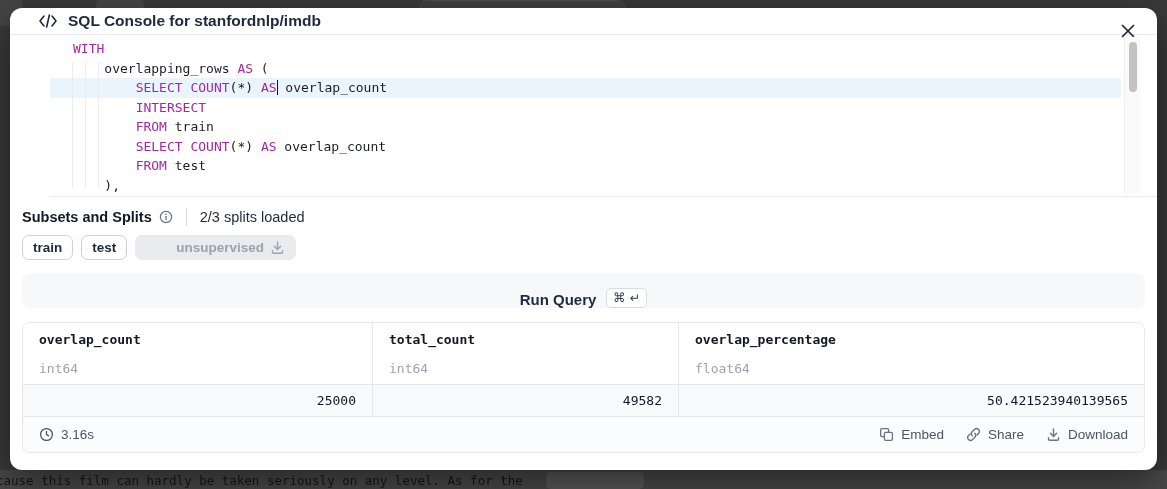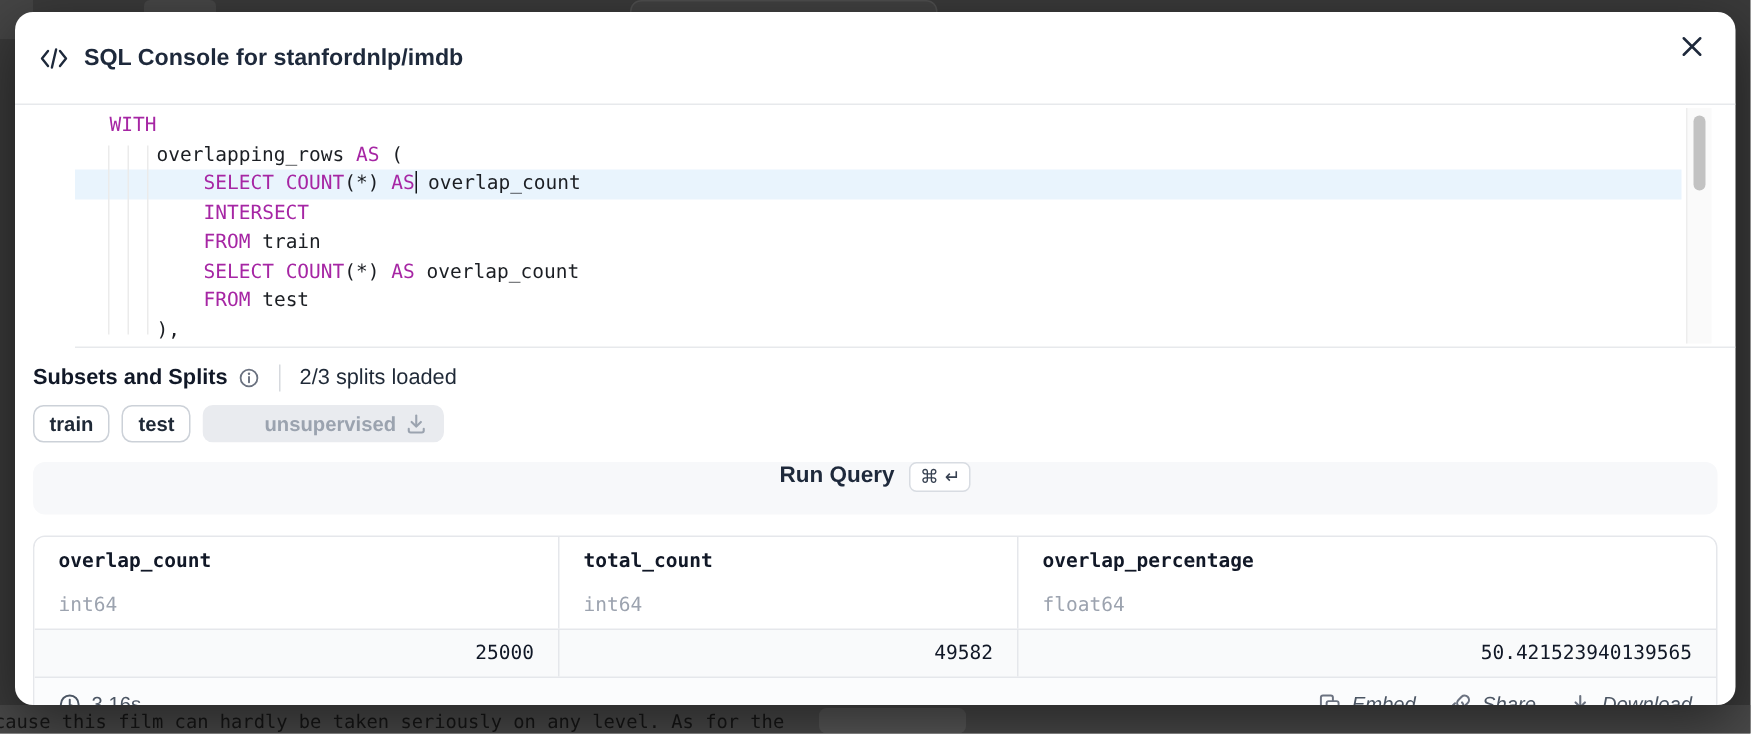--- a/index.html
+++ b/index.html
@@ -29,21 +29,21 @@
   }
 
   
   .modal {
     position:absolute; left:10px; top:8px; width:1147px; height:462px;
     background:#ffffff; border-radius:12px; z-index:2;
     box-shadow:0 12px 40px rgba(0,0,0,0.5);
     overflow:hidden;
   }
   .modal-header {
-    height:62px; display:flex; align-items:center; padding:0 16px;
+    height:27px; display:flex; align-items:center; padding:0 28px;
     border-bottom:1px solid #e7e9ec; position:relative;
   }
   .modal-title { font-size:15.5px; font-weight:700; color:#1e293b; margin-left:10px; }
   .close-btn {
     position:absolute; right:20px; top:14px; width:18px; height:18px;
     background:none; border:none; cursor:pointer; display:flex; align-items:center; justify-content:center;
   }
 
   
   .editor {
@@ -93,21 +93,21 @@
     display:flex; align-items:center; gap:6px; cursor:pointer; background:#fff;
     border:1px solid transparent;
   }
   .pill.loaded { border-color:#ccd1d8; color:#1f2937; }
   .pill.unloaded { background:#e9ebef; color:#9ba3af;padding-left:40px; }
 
   
   .run-query {
     margin:13px 12px 0; width:1123px; height:35px;
     background:#f7f8fa; border:none; border-radius:8px; cursor:pointer;
-    display:flex; align-items:flex-start; justify-content:center; gap:10px;
+    display:flex; align-items:flex-end; justify-content:center; gap:10px;
   }
   .run-label { font-size:15px; font-weight:700; color:#1e293b; }
   .kbd {
     background:#fff; border:1px solid #d8dce2; border-radius:5px;
     padding:1px 6px 2px; font-size:12.5px; color:#374151;
     font-family:"DejaVu Sans",sans-serif;
   }
 
   
   .results {
@@ -122,21 +122,21 @@
   .col-name { font-size:13px; font-weight:700; color:#111827; }
   .col-type { font-size:13px; color:#9ca3af; margin-top:14px; }
   .res-row { background:#f9fafb; border-bottom:1px solid #e5e7eb; }
   .res-cell { padding:8px 16px; font-size:13px; color:#111827; text-align:right; }
   .res-footer {
     height:35px; display:flex; align-items:center; padding:0 16px;
     background:#fbfcfd; font-family:"Liberation Sans",sans-serif;
   }
   .duration-wrap { display:flex; align-items:center; gap:7px; color:#4b5563; font-size:13.5px; }
   .actions { margin-left:auto; display:flex; gap:22px; }
-  .action { display:flex; align-items:center; gap:7px; color:#4b5563; font-size:13.5px; cursor:pointer;font-style:italic; }
+  .action { display:flex; align-items:center; gap:7px; color:#4b5563; font-size:13.5px; cursor:pointer; }
 </style>
 </head>
 <body>
 
 <div class="bg-shape bg-corner"></div>
 <div class="bg-shape bg-chip"></div>
 <div class="bg-shape bg-search"></div>
 <div class="overlay-bottom">
   <span class="dim-text">cause this film can hardly be taken seriously on any level. As for the</span>
   <span class="dim-box"></span>

